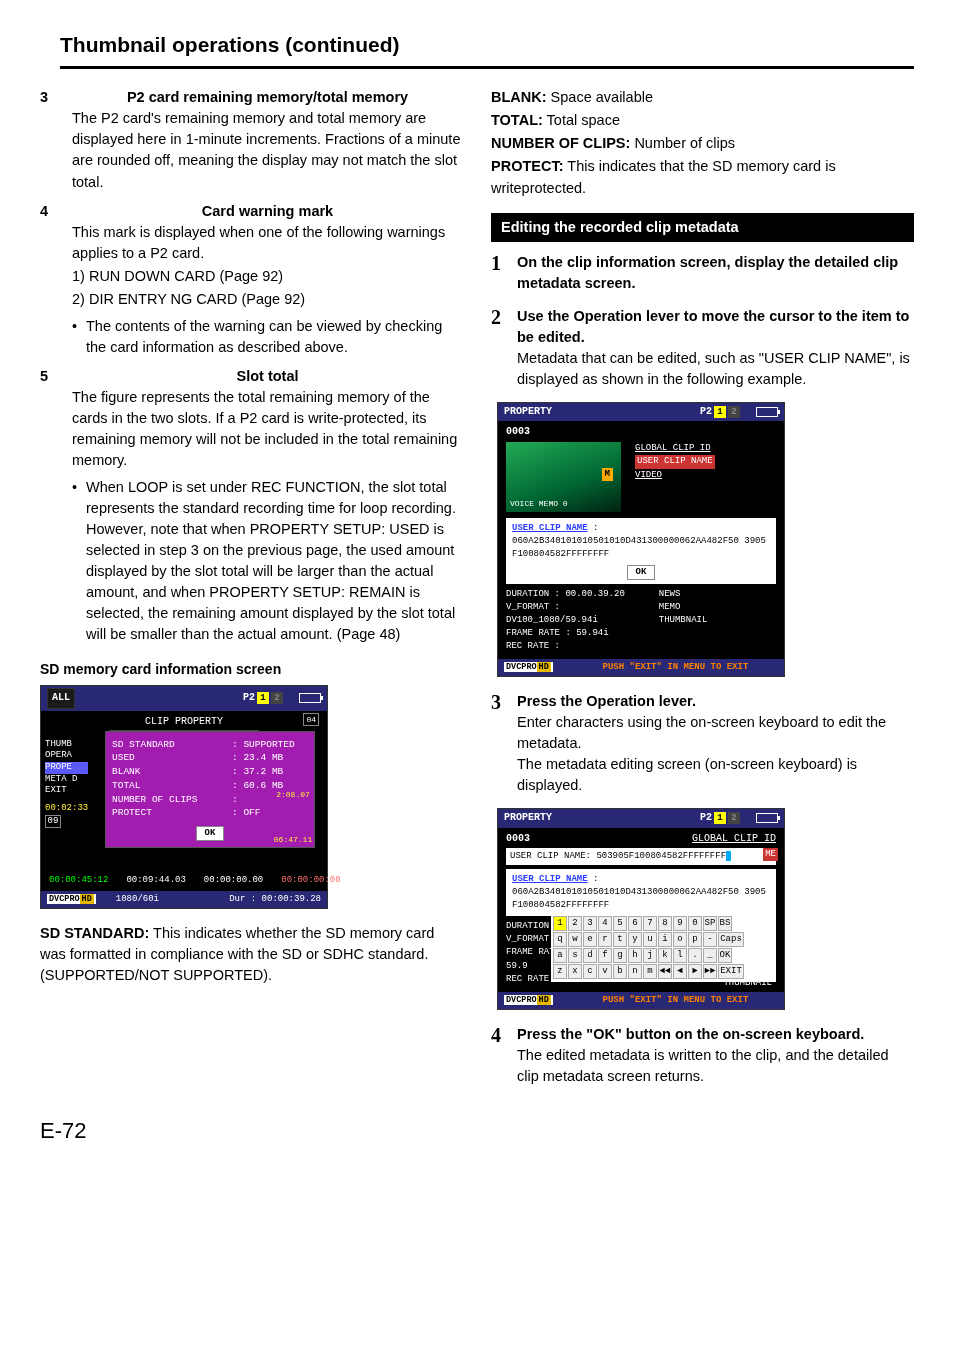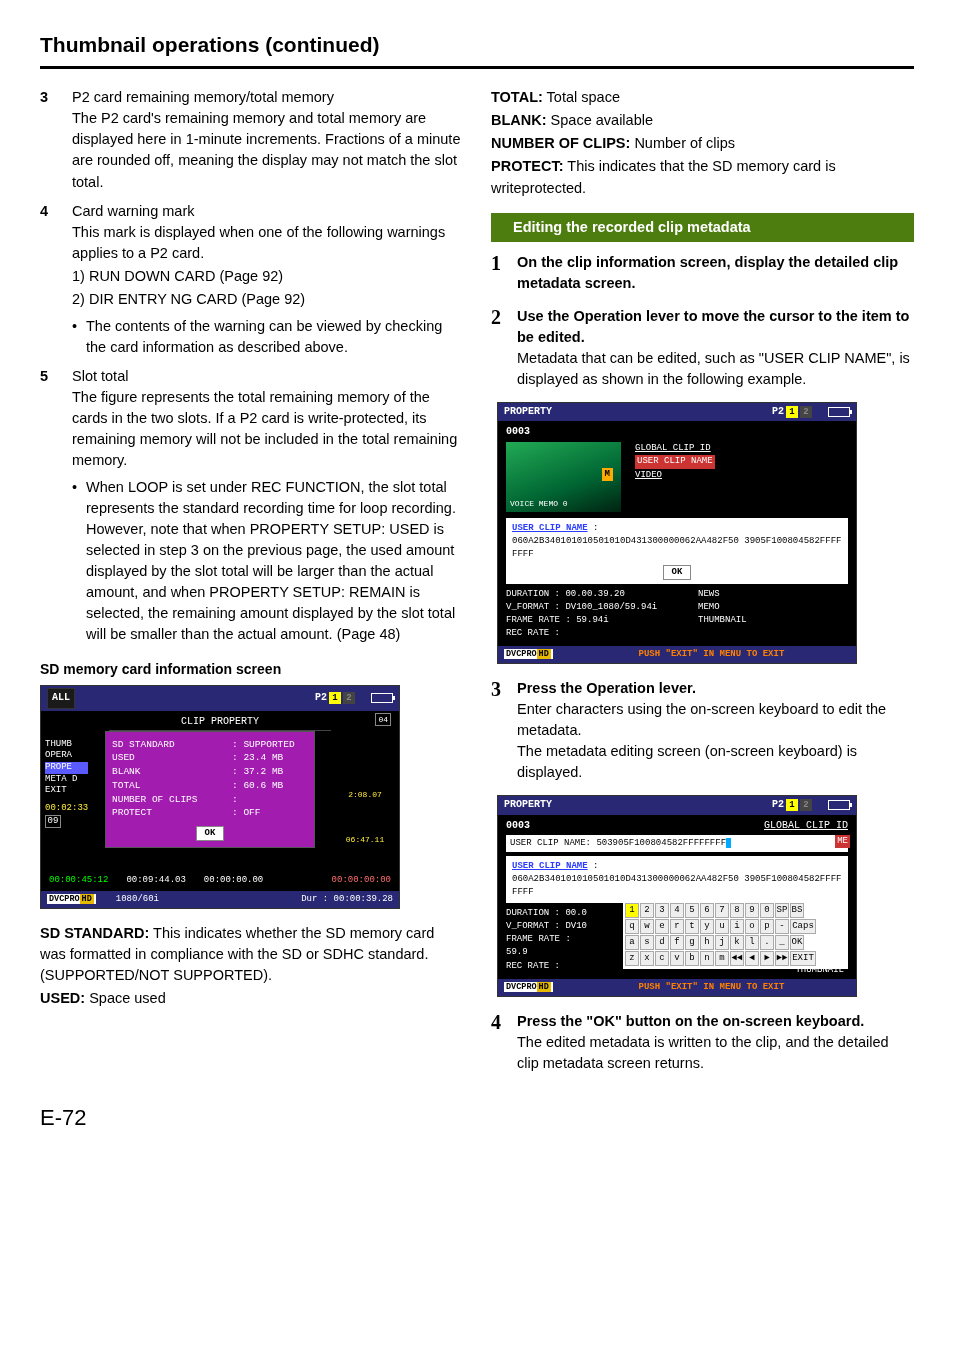--- a/index.html
+++ b/index.html
@@ -11,49 +11,50 @@
     background: #fff;
     width: 954px;
     padding: 30px 40px 20px 40px;
   }
   h1.page-title {
     font-size: 21px;
     font-weight: bold;
     padding-bottom: 6px;
     border-bottom: 3px solid #000;
     margin-bottom: 18px;
+    margin-left: 20px;
   }
   .columns { display: flex; gap: 28px; }
   .col { flex: 1; min-width: 0; }
   .item { display: flex; margin-bottom: 6px; }
   .item-num { font-weight: bold; width: 32px; flex-shrink: 0; }
   .item-body { flex: 1; }
-  .item-head { font-weight: normal; }
+  .item-head { font-weight: bold; text-align: center; }
   .sub { margin-left: 0; margin-top: 2px; }
   .bullet { padding-left: 14px; position: relative; margin-top: 6px; }
   .bullet::before { content: "•"; position: absolute; left: 0; }
   .defline { margin-bottom: 2px; }
   .defterm { font-weight: bold; }
   .section-bar {
-    background: #4d7c0f;
+    background: #000000;
     color: #fff;
     font-weight: bold;
-    padding: 4px 22px;
+    padding: 4px 10px;
     margin: 14px 0 10px 0;
     font-size: 14.5px;
   }
   .step { display: flex; margin-bottom: 12px; }
   .step-num { font-size: 20px; font-weight: bold; width: 26px; flex-shrink: 0; line-height: 1.1; font-family: Georgia, serif; }
   .step-body { flex: 1; }
   .step-head { font-weight: bold; }
   .screenshot-label { font-weight: bold; margin: 14px 0 6px 0; font-size: 14px; }
 
   
   .device {
-    width: 360px;
+    width: 288px;
     background: #000;
     color: #fff;
     font-family: "Courier New", monospace;
     font-size: 10px;
     border: 1px solid #333;
     margin-bottom: 14px;
   }
   .dev-top {
     background: #282874;
     display: flex;
@@ -260,30 +261,26 @@
         <span><span class="dvcpro"><span>DVCPRO</span><span class="hd">HD</span></span></span>
         <span>1080/60i</span>
         <span style="margin-left:auto;">Dur : 00:00:39.28</span>
       </div>
     </div>
 
     <div class="defline">
       <span class="defterm">SD STANDARD:</span>
       <span style="display:inline;">This indicates whether the SD memory card was formatted in compliance with the SD or SDHC standard. (SUPPORTED/NOT SUPPORTED).</span>
     </div>
-    <div class="defline">
-      <span class="defterm">USED:</span>
-      <span>Space used</span>
-    </div>
   </div>
 
   <div class="col">
 
+    <div class="defline"><span class="defterm">BLANK:</span> <span>Space available</span></div>
     <div class="defline"><span class="defterm">TOTAL:</span> <span>Total space</span></div>
-    <div class="defline"><span class="defterm">BLANK:</span> <span>Space available</span></div>
     <div class="defline"><span class="defterm">NUMBER OF CLIPS:</span> <span>Number of clips</span></div>
     <div class="defline"><span class="defterm">PROTECT:</span> <span>This indicates that the SD memory card is writeprotected.</span></div>
 
     <div class="section-bar">Editing the recorded clip metadata</div>
 
     <div class="step">
       <div class="step-num">1</div>
       <div class="step-body">
         <div class="step-head">On the clip information screen, display the detailed clip metadata screen.</div>
       </div>

